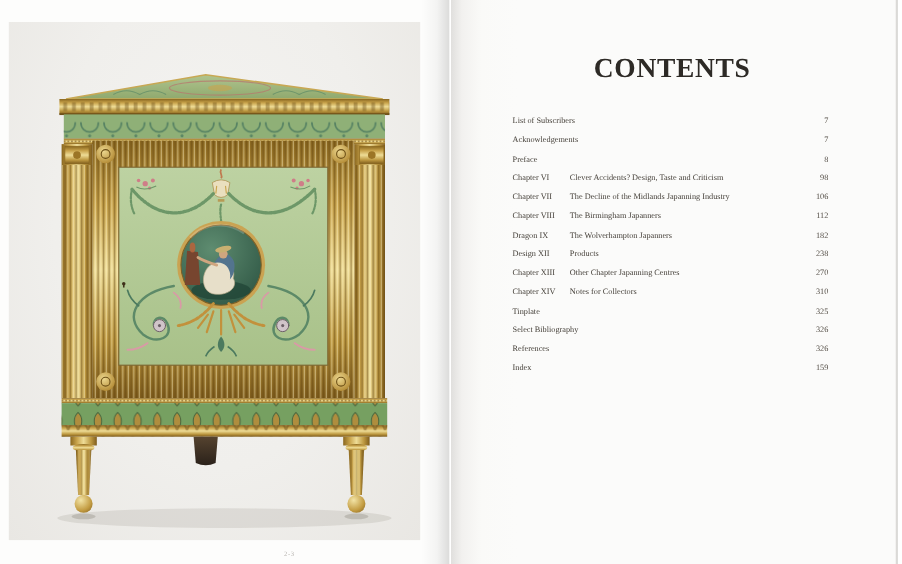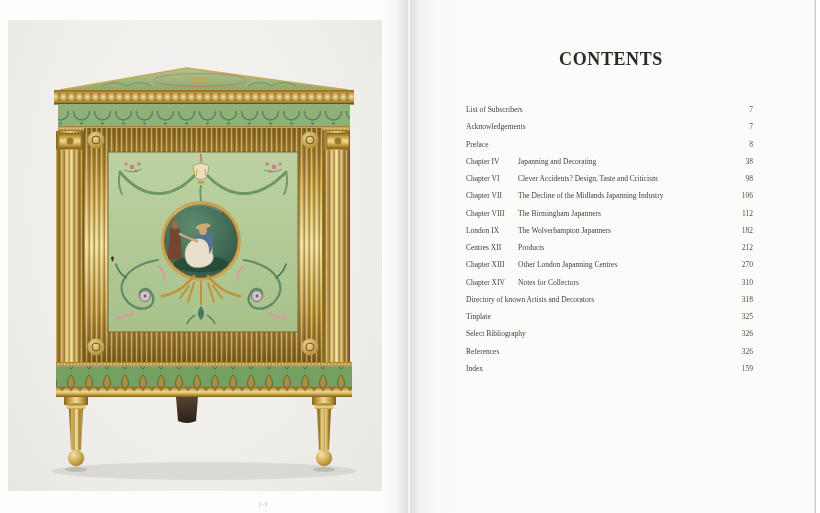--- a/index.html
+++ b/index.html
@@ -31,21 +31,21 @@
   .right-page{
     position:absolute;left:410px;top:0;width:406px;height:513px;
     background:linear-gradient(to right,#e0dfdd 0px,#f2f1ef 10px,#fafaf8 28px,#fbfbfa 60px,#fbfbfa 100%);
   }
   .right-page .edge-line{
     position:absolute;right:0;top:0;width:2px;height:100%;
     background:linear-gradient(to right,#efeeec,#c6c5c2);
   }
   .contents-title{
     position:absolute;left:0;right:4px;top:49px;margin:0;
-    text-align:center;font-size:18px;font-weight:600;
+    text-align:center;font-size:25px;font-weight:600;
     letter-spacing:0.6px;color:#2d2a26;
   }
   .toc{
     position:absolute;left:56px;top:101px;width:287px;
   }
   .toc-row{
     position:relative;height:17.25px;
     font-size:7.5px;color:#46413a;line-height:17.25px;
     white-space:nowrap;
   }
@@ -294,67 +294,59 @@
   </div>
 
   <div class="toc-row">
     <span class="toc-label">Preface</span><span class="toc-title"></span>
     <span class="toc-page">8</span>
   </div>
 
 
 
 
-  <div class="toc-row">
-    <span class="toc-label">Chapter IV</span><span class="toc-title">Japanning and Decorating</span>
-    <span class="toc-page">38</span>
-  </div>
 
 
   <div class="toc-row">
     <span class="toc-label">Chapter VI</span><span class="toc-title">Clever Accidents? Design, Taste and Criticism</span>
     <span class="toc-page">98</span>
   </div>
 
   <div class="toc-row">
     <span class="toc-label">Chapter VII</span><span class="toc-title">The Decline of the Midlands Japanning Industry</span>
     <span class="toc-page">106</span>
   </div>
 
   <div class="toc-row">
     <span class="toc-label">Chapter VIII</span><span class="toc-title">The Birmingham Japanners</span>
     <span class="toc-page">112</span>
   </div>
 
   <div class="toc-row">
-    <span class="toc-label">London IX</span><span class="toc-title">The Wolverhampton Japanners</span>
+    <span class="toc-label">Dragon IX</span><span class="toc-title">The Wolverhampton Japanners</span>
     <span class="toc-page">182</span>
   </div>
 
 
 
   <div class="toc-row">
-    <span class="toc-label">Centres XII</span><span class="toc-title">Products</span>
-    <span class="toc-page">212</span>
-  </div>
-
-  <div class="toc-row">
-    <span class="toc-label">Chapter XIII</span><span class="toc-title">Other London Japanning Centres</span>
+    <span class="toc-label">Design XII</span><span class="toc-title">Products</span>
+    <span class="toc-page">238</span>
+  </div>
+
+  <div class="toc-row">
+    <span class="toc-label">Chapter XIII</span><span class="toc-title">Other Chapter Japanning Centres</span>
     <span class="toc-page">270</span>
   </div>
 
   <div class="toc-row">
     <span class="toc-label">Chapter XIV</span><span class="toc-title">Notes for Collectors</span>
     <span class="toc-page">310</span>
   </div>
 
-  <div class="toc-row">
-    <span class="toc-label">Directory of known Artists and Decorators</span><span class="toc-title"></span>
-    <span class="toc-page">318</span>
-  </div>
 
   <div class="toc-row">
     <span class="toc-label">Tinplate</span><span class="toc-title"></span>
     <span class="toc-page">325</span>
   </div>
 
   <div class="toc-row">
     <span class="toc-label">Select Bibliography</span><span class="toc-title"></span>
     <span class="toc-page">326</span>
   </div>

